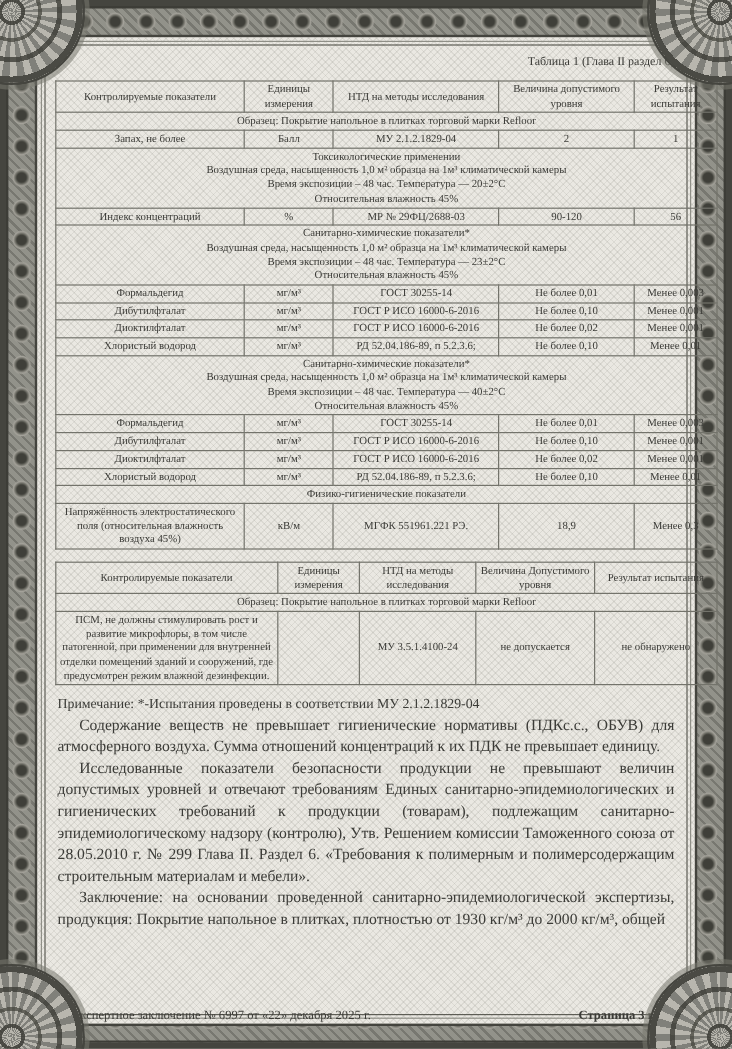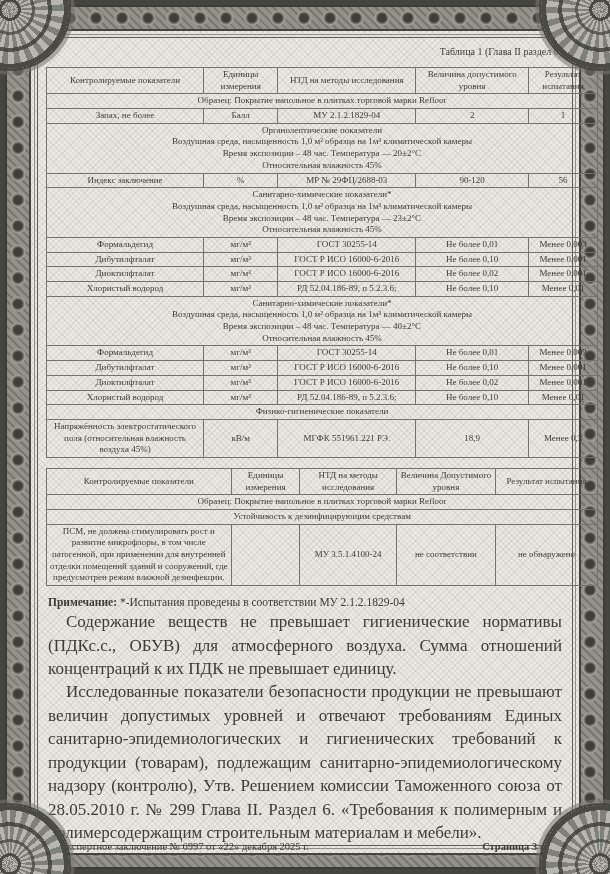--- a/index.html
+++ b/index.html
@@ -65,29 +65,29 @@
     border:1px solid #73736b;
     padding:1px 2px;text-align:center;vertical-align:middle;
     font-weight:normal;overflow:hidden;
   }
   .t1 .c1{width:28.5%;} .t1 .c2{width:13.5%;} .t1 .c3{width:25%;} .t1 .c4{width:20.5%;} .t1 .c5{width:12.5%;}
   .t2 .c1{width:33.5%;} .t2 .c2{width:12.5%;} .t2 .c3{width:17.5%;} .t2 .c4{width:18%;} .t2 .c5{width:18.5%;}
   .note{
     margin:4px 2px 2px 2px;font-size:11.5px;
   }
   .para{
-    margin:0 2px;font-size:17px;line-height:1.38;text-align:justify;
+    margin:0 2px;font-size:13px;line-height:1.38;text-align:justify;
     text-indent:18px;
   }
   .footer{
     position:absolute;left:14px;right:6px;bottom:-18px;
     display:flex;justify-content:space-between;font-size:10.5px;
   }
   .footer .right{font-weight:bold;}
-  b{font-weight:bold;}
+  b{font-weight:normal;}
 </style>
 </head>
 <body>
 
 <div class="band"></div>
 <div class="paper"></div>
 <div class="corner tl"></div>
 <div class="corner tr"></div>
 <div class="corner bl"></div>
 <div class="corner br"></div>
@@ -118,28 +118,28 @@
         </tr>
         <tr>
           <td>Запах, не более</td>
           <td>Балл</td>
           <td>МУ 2.1.2.1829-04</td>
           <td>2</td>
           <td>1</td>
         </tr>
         <tr>
           <td colspan="5">
-            <div>Органолептические показатели</div>
+            <div>Токсикологические применении</div>
             <div>Воздушная среда, насыщенность 1,0 м² образца на 1м³  климатической камеры</div>
             <div>Время экспозиции – 48 час. Температура — 20±2°С</div>
             <div>Относительная влажность 45%</div>
           </td>
         </tr>
         <tr>
-          <td>Индекс заключение</td>
+          <td>Индекс концентраций</td>
           <td>%</td>
           <td>МР № 29ФЦ/2688-03</td>
           <td>90-120</td>
           <td>56</td>
         </tr>
         <tr>
           <td colspan="5">
             <div>Санитарно-химические показатели*</div>
             <div>Воздушная среда, насыщенность 1,0 м² образца на 1м³  климатической камеры</div>
             <div>Время экспозиции – 48 час. Температура — 23±2°С</div>
@@ -240,36 +240,32 @@
           <th>НТД на методы исследования</th>
           <th>Величина Допустимого уровня</th>
           <th>Результат испытания</th>
         </tr>
         <tr>
           <td colspan="5">
             <div>Образец: Покрытие напольное в плитках торговой марки Refloor</div>
           </td>
         </tr>
         <tr>
-          <td colspan="5">
-            <div>Устойчивость к дезинфицирующим средствам</div>
-          </td>
-        </tr>
-        <tr>
           <td>ПСМ, не должны стимулировать рост и развитие микрофлоры, в том числе патогенной, при применении для внутренней отделки помещений зданий и сооружений, где предусмотрен режим влажной дезинфекции.</td>
           <td></td>
           <td>МУ 3.5.1.4100-24</td>
-          <td>не соответствии</td>
+          <td>не допускается</td>
           <td>не обнаружено</td>
         </tr>
       </tbody>
   </table>
 
   <p class="note"><b>Примечание:</b> <span>*-Испытания проведены в соответствии  МУ 2.1.2.1829-04</span></p>
 
   <p class="para"><span>Содержание веществ не превышает гигиенические нормативы (ПДКс.с., ОБУВ) для атмосферного воздуха. Сумма отношений концентраций к их ПДК не превышает единицу.</span></p>
   <p class="para"><span>Исследованные показатели безопасности продукции не превышают величин допустимых уровней и отвечают требованиям Единых санитарно-эпидемиологических и гигиенических требований к продукции (товарам), подлежащим санитарно-эпидемиологическому надзору (контролю), Утв. Решением комиссии Таможенного союза от 28.05.2010 г. № 299 Глава II. Раздел 6. «Требования к полимерным и полимерсодержащим строительным материалам и мебели».</span></p>
+  <p class="para"><b>Заключение:</b> <span>на основании проведенной санитарно-эпидемиологической экспертизы, продукция: Покрытие напольное в плитках, плотностью от 1930 кг/м³ до 2000 кг/м³, общей</span></p>
 
   <div class="footer">
     <span class="left">Экспертное заключение № 6997 от «22» декабря 2025 г.</span>
     <span class="right">Страница 3 из 4</span>
   </div>
 </div>
 
 </body></html>

